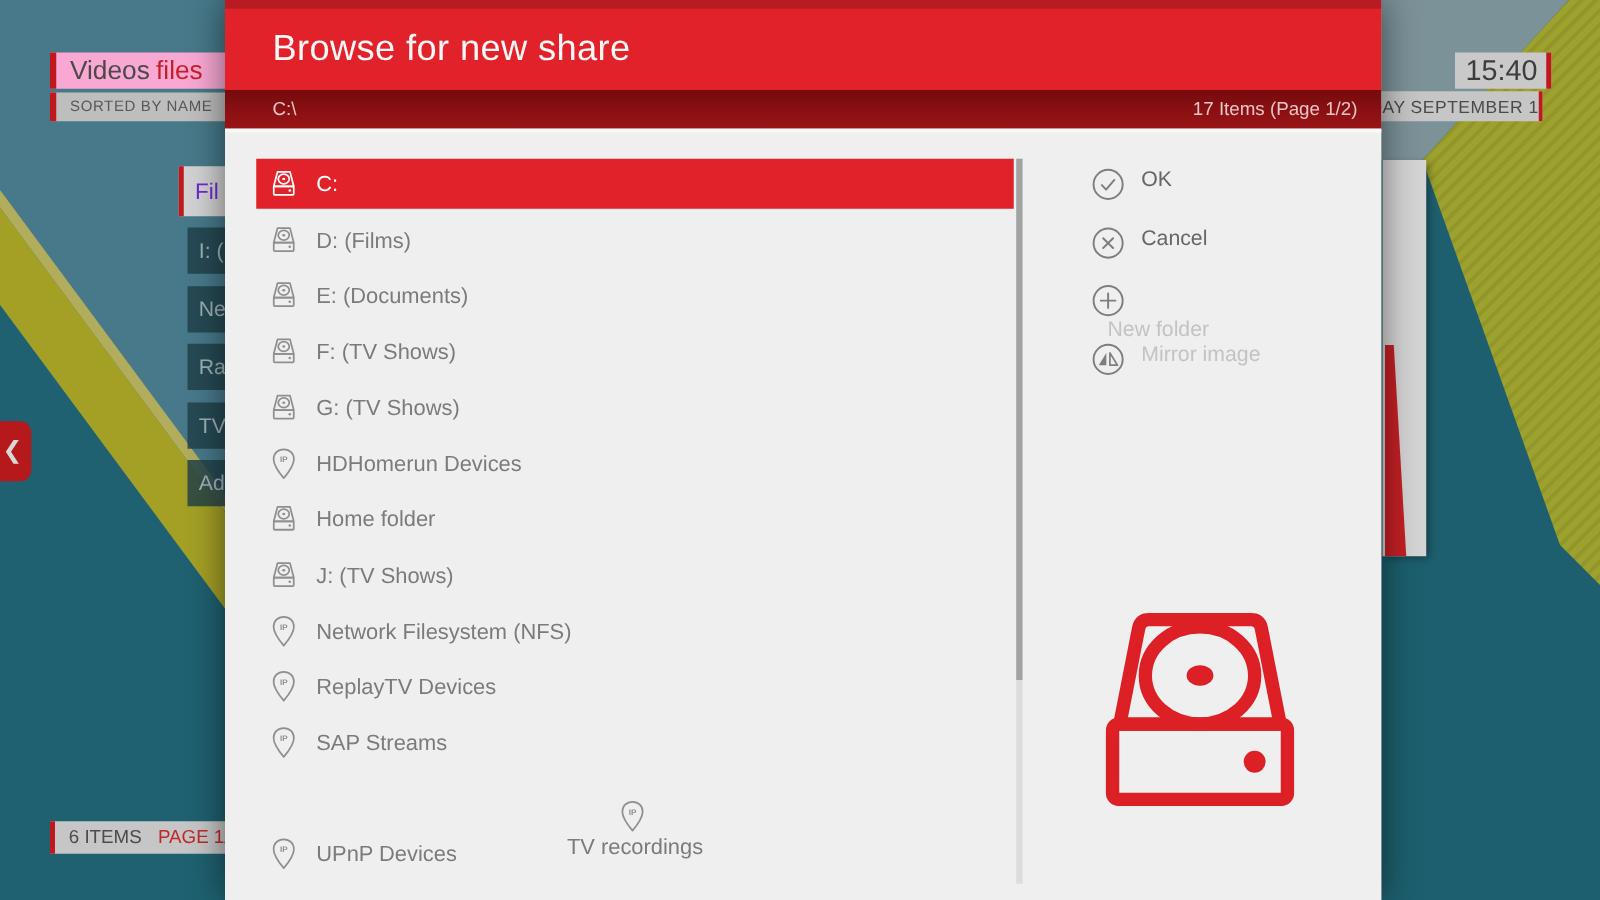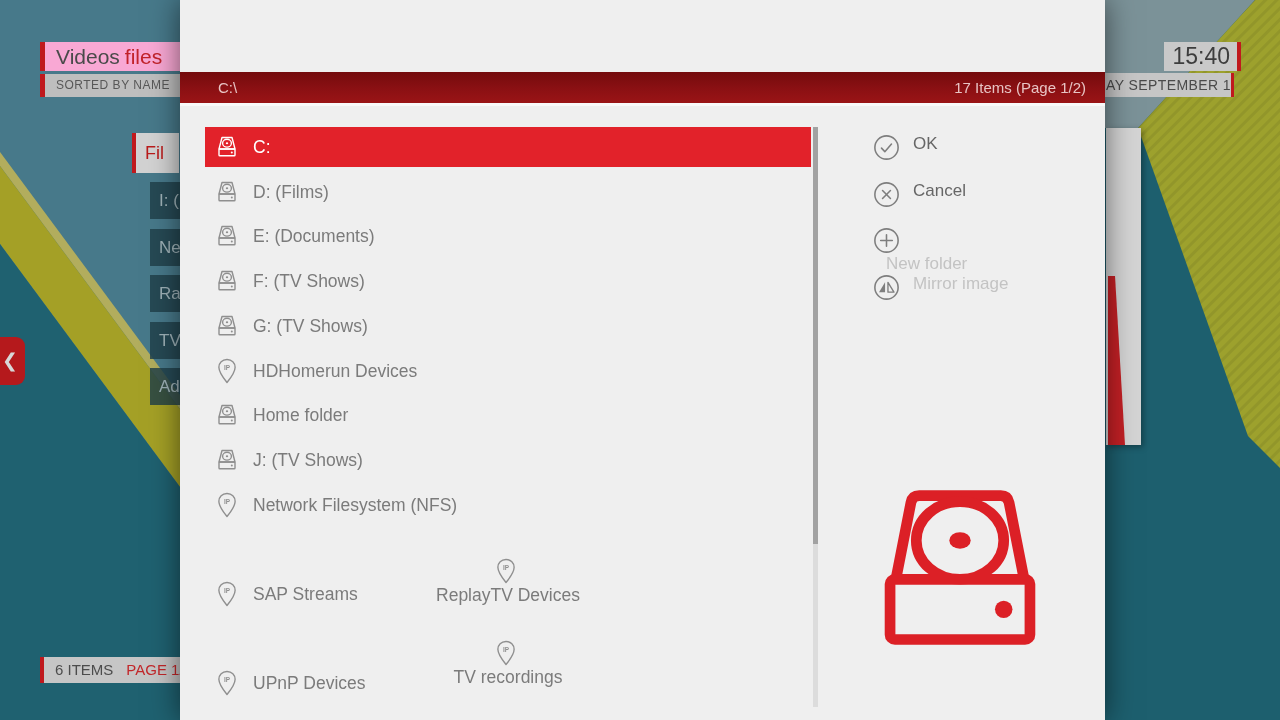--- a/index.html
+++ b/index.html
@@ -29,22 +29,22 @@
             font-size:14px;letter-spacing:.4px;color:#4a4a4a;text-align:right;padding-right:7px;}
   .count-bar{left:40px;top:657px;width:148px;height:26px;background:#c6c6c6;
              border-left:4px solid var(--bgred,#c0191d);line-height:26px;
              font-size:15px;padding-left:11px;}
   .count-bar .t-dark{color:#4c4c4c;}
   .count-bar .t-red{color:#c2272a;margin-left:13px;}
 
   .bg-item{position:absolute;left:150px;width:44px;height:37px;overflow:hidden;
            background:rgba(31,62,72,.82);color:#9fb2b8;font-size:17px;
            line-height:37px;padding-left:9px;white-space:nowrap;}
-  .bg-item.sel{left:132px;width:47px;height:40px;background:#d2d2d2;
-               border-left:4px solid var(--bgred,#c0191d);color:#b91c1c;
+  .bg-item.sel{left:143px;width:47px;height:40px;background:#d2d2d2;
+               border-left:4px solid var(--bgred,#c0191d);color:#6d28d9;
                font-size:18px;line-height:40px;}
 
   .back-btn{position:absolute;left:-22px;top:337px;width:47px;height:48px;
             background:#b5191c;border-radius:9px;color:#d8d8d8;}
   .back-btn .chev{position:absolute;right:7px;top:0;line-height:48px;font-size:19px;}
 
   .poster-card{position:absolute;left:1106px;top:128px;width:35px;height:317px;
                background:#d4d4d4;box-shadow:2px 2px 6px rgba(0,0,0,.35);}
 
   
@@ -135,20 +135,23 @@
     <span class="chev">❮</span>
   </div>
 
   <div class="poster-card">
     <svg width="35" height="317" viewBox="0 0 35 317">
       <polygon points="2,148 9,148 19,317 2,317" fill="#c32025"></polygon>
     </svg>
   </div>
 
   <div class="dialog">
+    <div class="dlg-header">
+      <div class="dlg-title">Browse for new share</div>
+    </div>
     <div class="dlg-subheader">
       <span class="path">C:\</span>
       <span class="items-info">17 Items (Page 1/2)</span>
     </div>
     <div class="dlg-body"></div>
 
     <div id="share-list">
         <div class="row selected" style="top: 127px;">
           <span class="row-icon">
             <svg xmlns="http://www.w3.org/2000/svg" fill="none" stroke="currentColor" stroke-linejoin="round" stroke-linecap="round" width="26" height="26" viewBox="0 0 26 26" stroke-width="1.4">
@@ -244,21 +247,21 @@
         </div>
         <div class="row" style="top: 485px;">
           <span class="row-icon">
             <svg xmlns="http://www.w3.org/2000/svg" fill="none" stroke="currentColor" stroke-linejoin="round" stroke-linecap="round" width="24" height="28" viewBox="0 0 26 28" stroke-width="1.5">
       <path d="M13 1.5 C7.8 1.5 4.2 5.3 4.2 10 C4.2 15.8 13 26.5 13 26.5 C13 26.5 21.8 15.8 21.8 10 C21.8 5.3 18.2 1.5 13 1.5 Z"></path>
       <text x="13" y="12.8" text-anchor="middle" font-size="7" font-weight="bold" fill="currentColor" stroke="none" font-family="Liberation Sans,sans-serif">IP</text>
             </svg>
           </span>
           <span class="row-label">Network Filesystem (NFS)</span>
         </div>
-        <div class="row" style="top: 557px; flex-direction: column;">
+        <div class="row" style="top: 529px;">
           <span class="row-icon">
             <svg xmlns="http://www.w3.org/2000/svg" fill="none" stroke="currentColor" stroke-linejoin="round" stroke-linecap="round" width="24" height="28" viewBox="0 0 26 28" stroke-width="1.5">
       <path d="M13 1.5 C7.8 1.5 4.2 5.3 4.2 10 C4.2 15.8 13 26.5 13 26.5 C13 26.5 21.8 15.8 21.8 10 C21.8 5.3 18.2 1.5 13 1.5 Z"></path>
       <text x="13" y="12.8" text-anchor="middle" font-size="7" font-weight="bold" fill="currentColor" stroke="none" font-family="Liberation Sans,sans-serif">IP</text>
             </svg>
           </span>
           <span class="row-label">ReplayTV Devices</span>
         </div>
         <div class="row" style="top: 574px;">
           <span class="row-icon">

